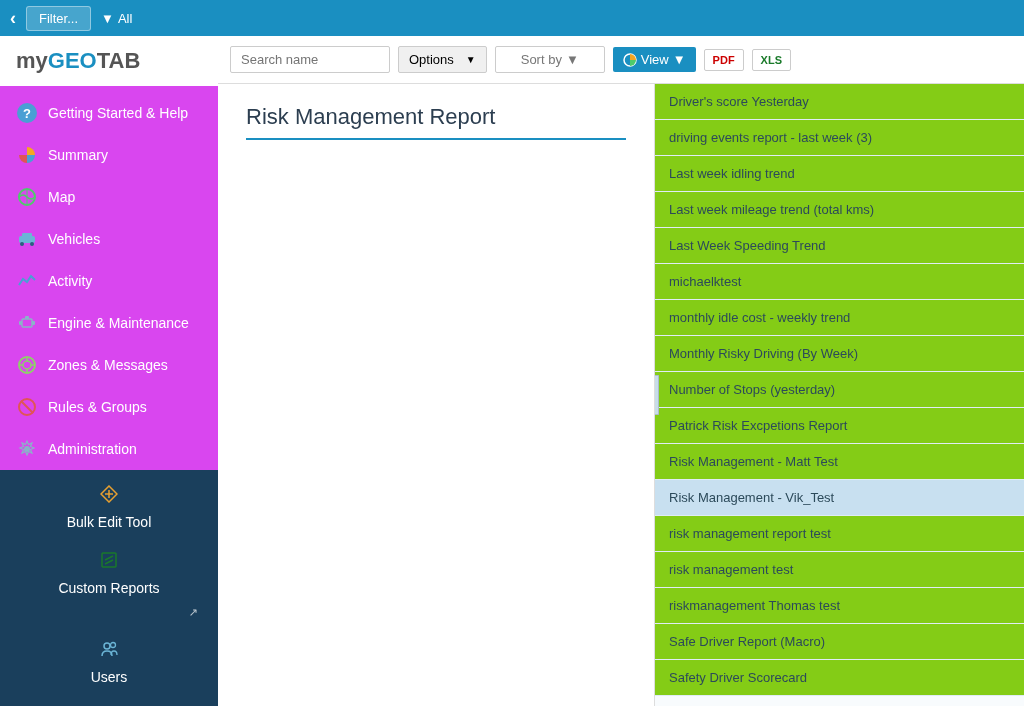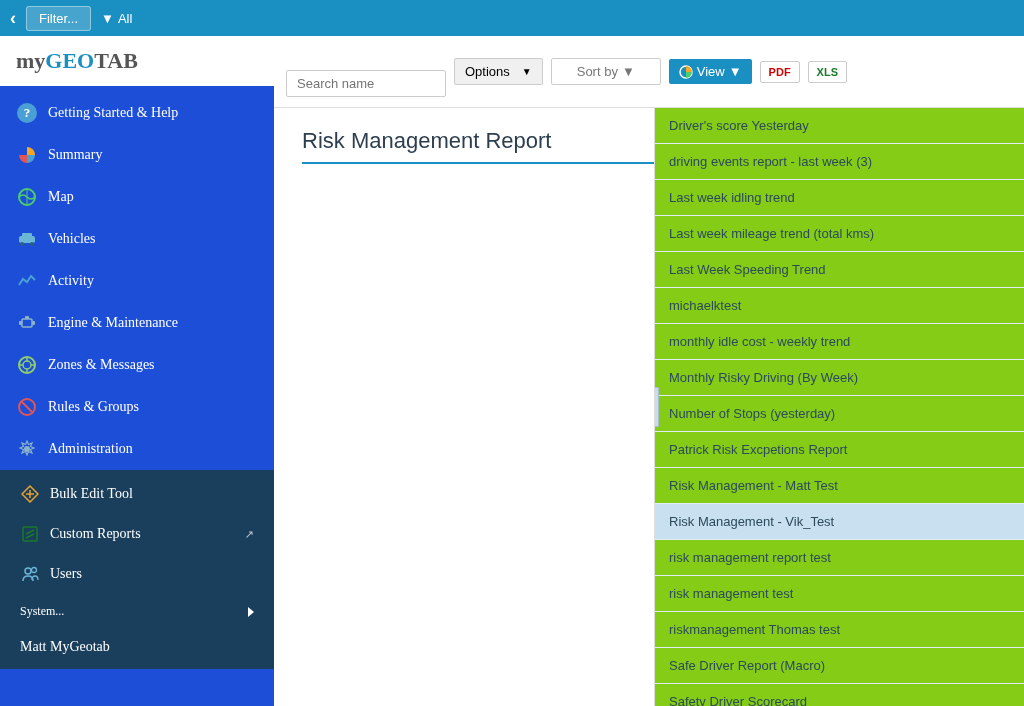--- a/index.html
+++ b/index.html
@@ -40,27 +40,26 @@
 
     
     .main-layout {
       display: flex;
       flex: 1;
       overflow: hidden;
     }
 
     
     .sidebar {
-      width: 274px;
-      background: #1d4ed8;
+      width: 218px;
+      background: #d946ef;
       display: flex;
       flex-direction: column;
       flex-shrink: 0;
       overflow-y: auto;
-      font-family: Liberation Serif, serif;
     }
     .sidebar-logo {
       background: white;
       padding: 12px 16px;
       display: flex;
       align-items: center;
     }
     .logo-my { color: #555; font-size: 22px; font-weight: bold; }
     .logo-geo { color: #1a8fc1; font-size: 22px; font-weight: bold; }
     .logo-tab { color: #555; font-size: 22px; font-weight: bold; }
@@ -93,20 +92,21 @@
       padding: 4px 0;
     }
     .admin-submenu .submenu-item {
       display: flex;
       align-items: center;
       gap: 10px;
       padding: 10px 20px;
       color: white;
       cursor: pointer;
       font-size: 14px;
+      flex-direction: column;
     }
     .submenu-icon {
       width: 20px;
       height: 20px;
       flex-shrink: 0;
       display: flex;
       align-items: center;
       justify-content: center;
     }
     .submenu-item .ext-icon {
@@ -156,21 +156,20 @@
       border-bottom: 1px solid #ddd;
       flex-shrink: 0;
     }
     .search-input {
       border: 1px solid #ccc;
       padding: 5px 10px;
       font-size: 13px;
       color: #999;
       width: 160px;
       border-radius: 2px;
-      margin-top: 24px;
     }
     .options-btn {
       display: flex;
       align-items: center;
       gap: 12px;
       background: #f0f0f0;
       border: 1px solid #ccc;
       padding: 5px 10px;
       cursor: pointer;
       border-radius: 2px;

